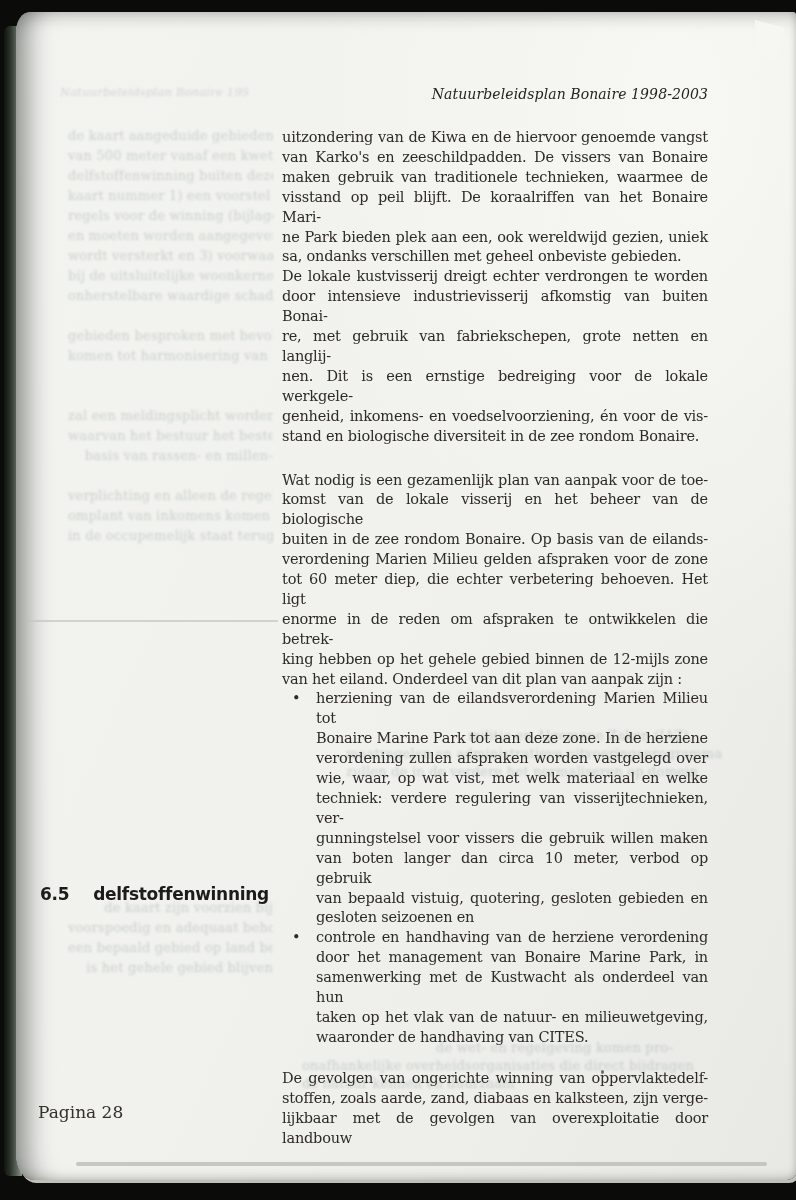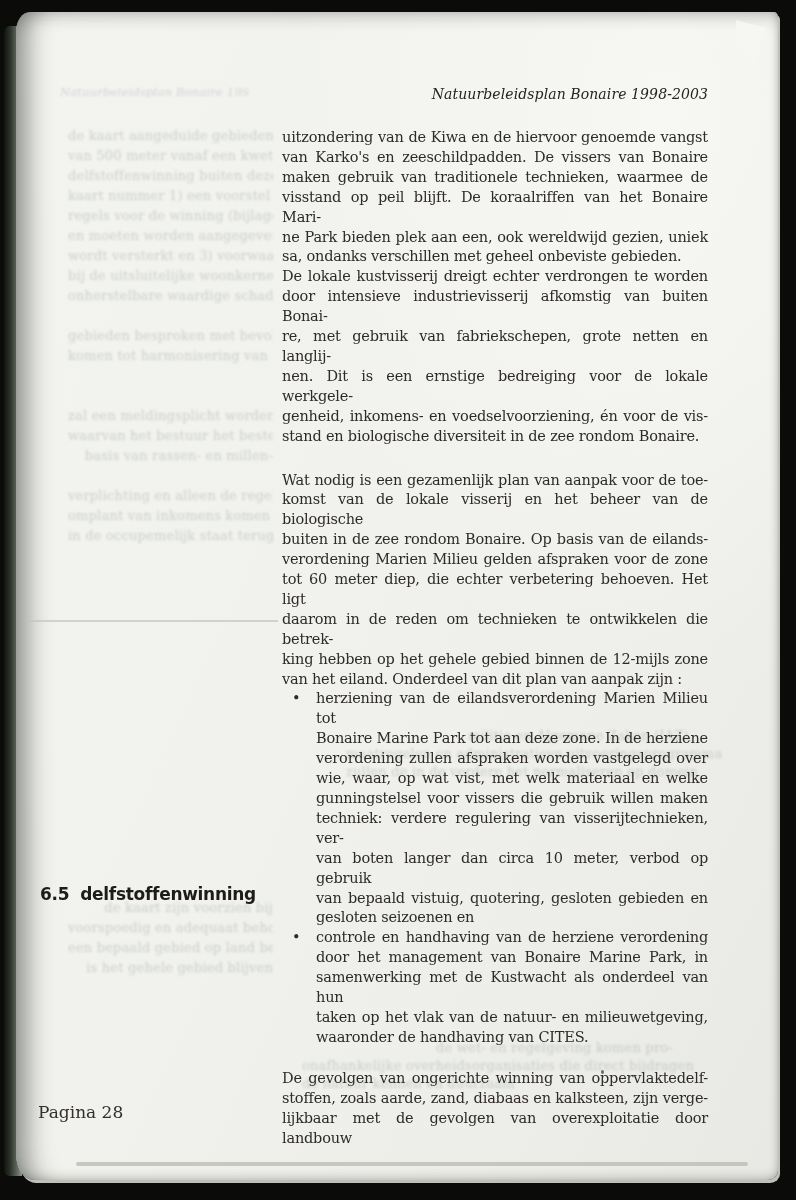--- a/index.html
+++ b/index.html
@@ -19,20 +19,21 @@
     background:
       radial-gradient(ellipse at 85% 8%, #f7f7f4 0%, rgba(247,247,244,0) 40%),
       linear-gradient(115deg,#f3f3f0 0%,#f1f1ee 45%,#ededea 75%,#e8e8e5 100%);
     border-radius:14px 4px 10px 18px / 20px 5px 9px 26px;
     box-shadow:
       inset 30px 0 26px -20px rgba(32,38,32,.5),
       inset 0 16px 18px -14px rgba(25,25,22,.28),
       inset -7px 0 9px -7px rgba(130,130,124,.55),
       inset 0 -10px 12px -10px rgba(90,90,85,.4),
       2px 3px 0 rgba(225,225,218,.85);
+    padding-left: 19px;
   }
   .under-edge{
     position:absolute;left:60px;right:30px;bottom:14px;height:4px;
     background:#bdbdb7;opacity:.8;border-radius:2px;
   }
   .corner-flick{
     position:absolute;right:12px;top:8px;width:30px;height:44px;
     background:#f6f6f3;clip-path:polygon(0 0,100% 18%,62% 100%,0 62%);
     opacity:.9;
   }
@@ -51,21 +52,21 @@
   .ln{text-align:justify;text-align-last:justify;white-space:normal;}
   .ln.end{text-align-last:left;}
   .gap-a{height:24px;} .gap-b{height:21px;}
   .bullet{position:relative;padding-left:34px;}
   .bullet .marker{position:absolute;left:10px;top:0;}
   .section-heading{
     position:absolute;left:24px;top:872px;
     font-family:"DejaVu Sans","Liberation Sans",sans-serif;
     font-weight:bold;font-size:17px;color:#1d1c1a;letter-spacing:-.3px;
   }
-  .section-heading .num{margin-right:11px;}
+  .section-heading .num{margin-right:24px;}
   .footer-line{
     position:absolute;left:22px;top:1090px;font-size:17px;color:#33302c;
   }
 
   
   .bleed{
     position:absolute;color:#a0b0a6;opacity:.5;filter:blur(1.1px);
     font-size:13px;letter-spacing:.2px;line-height:16px;white-space:nowrap;
     overflow:hidden;
   }
@@ -142,33 +143,33 @@
     </div>
 
     <div class="gap-a"></div>
 
     <div>
       <div class="ln">Wat nodig is een gezamenlijk plan van aanpak voor de toe-</div>
       <div class="ln">komst van de lokale visserij en het beheer van de biologische</div>
       <div class="ln">buiten in de zee rondom Bonaire. Op basis van de eilands-</div>
       <div class="ln">verordening Marien Milieu gelden afspraken voor de zone</div>
       <div class="ln">tot 60 meter diep, die echter verbetering behoeven. Het ligt</div>
-      <div class="ln">daarom in de reden om technieken te ontwikkelen die betrek-</div>
+      <div class="ln">enorme in de reden om afspraken te ontwikkelen die betrek-</div>
       <div class="ln">king hebben op het gehele gebied binnen de 12-mijls zone</div>
       <div class="ln end">van het eiland. Onderdeel van dit plan van aanpak zijn :</div>
     </div>
 
     <div class="bullet">
       <span class="marker">•</span>
       <div class="ln">herziening van de eilandsverordening Marien Milieu tot</div>
       <div class="ln">Bonaire Marine Park tot aan deze zone. In de herziene</div>
       <div class="ln">verordening zullen afspraken worden vastgelegd over</div>
       <div class="ln">wie, waar, op wat vist, met welk materiaal en welke</div>
+      <div class="ln">techniek: verdere regulering van visserijtechnieken, ver-</div>
       <div class="ln">gunningstelsel voor vissers die gebruik willen maken</div>
-      <div class="ln">techniek: verdere regulering van visserijtechnieken, ver-</div>
       <div class="ln">van boten langer dan circa 10 meter, verbod op gebruik</div>
       <div class="ln">van bepaald vistuig, quotering, gesloten gebieden en</div>
       <div class="ln end">gesloten seizoenen en</div>
     </div>
 
     <div class="bullet">
       <span class="marker">•</span>
       <div class="ln">controle en handhaving van de herziene verordening</div>
       <div class="ln">door het management van Bonaire Marine Park, in</div>
       <div class="ln">samenwerking met de Kustwacht als onderdeel van hun</div>

